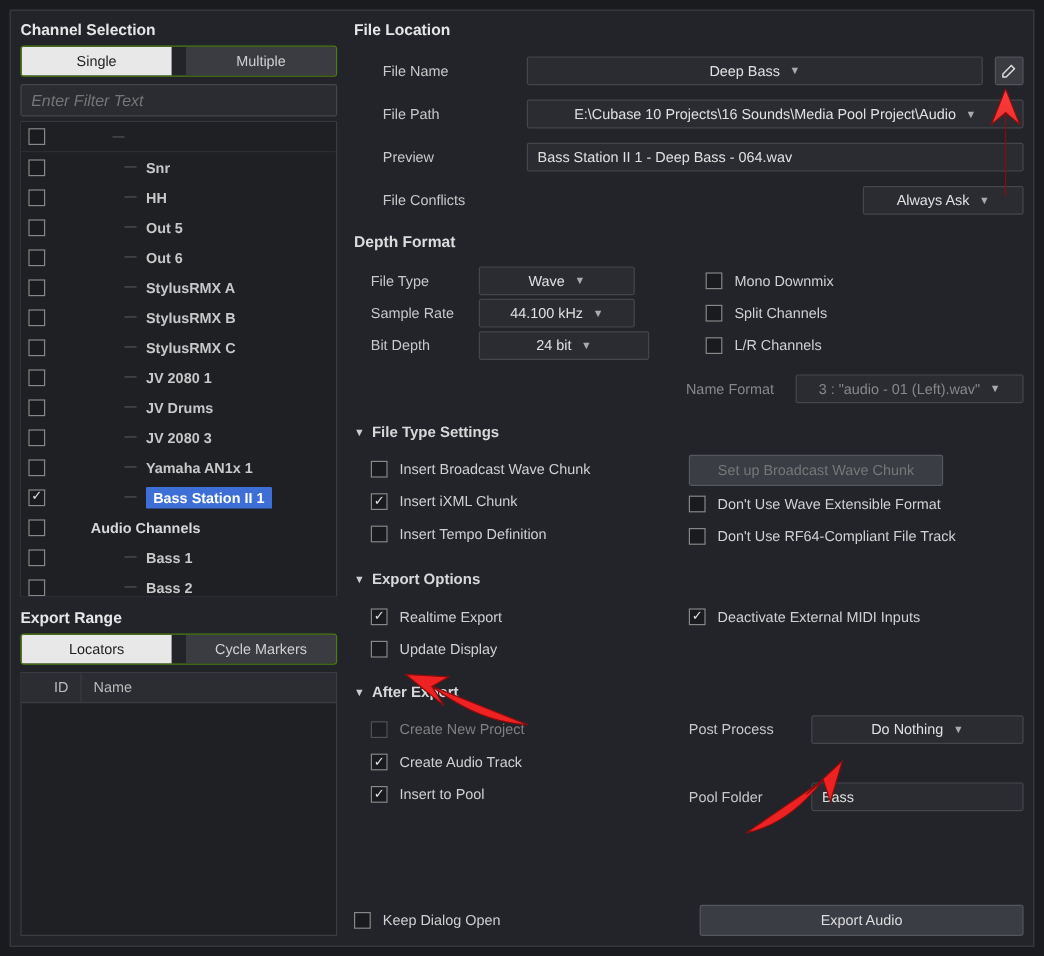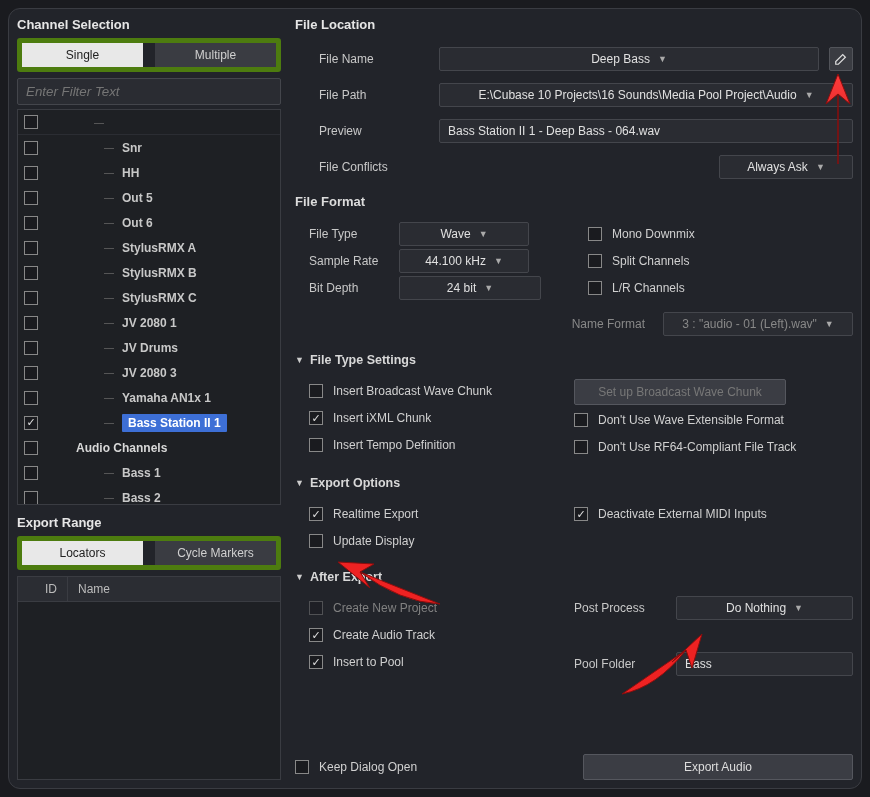--- a/index.html
+++ b/index.html
@@ -1,25 +1,25 @@
 <!DOCTYPE html>
 <html><head>
 <meta charset="utf-8">
 <style>
   * { box-sizing: border-box; margin: 0; padding: 0; font-family: "Segoe UI", Tahoma, sans-serif; }
   body { background: #1a1b1f; color: #d8d8d8; font-size: 12px; width: 870px; height: 797px; position: relative; overflow: hidden; }
-  .panel { background: #22242a; border: 1px solid #3a3c42; border-radius: 12px; position: absolute; }
+  .panel { background: #22242a; border: 1px solid #3a3c42; border-radius: 0; position: absolute; }
   .main { left: 8px; top: 8px; right: 8px; bottom: 8px; padding: 8px; display: flex; gap: 14px; }
   .left-col { width: 264px; display: flex; flex-direction: column; gap: 10px; }
   .right-col { flex: 1; display: flex; flex-direction: column; gap: 6px; }
 
   .section-title { font-weight: 600; color: #e6e6e6; margin-bottom: 6px; font-size: 13px; }
   .sub-title { font-weight: 600; color: #dcdcdc; font-size: 13px; margin: 6px 0 4px 0; }
 
-  .tab-group { display: flex; border: 5px solid #4d7c0f; border-radius: 3px; overflow: hidden; margin-bottom: 6px; gap: 12px; }
+  .tab-group { display: flex; border: 1px solid #4d7c0f; border-radius: 3px; overflow: hidden; margin-bottom: 6px; gap: 12px; }
   .tab { flex: 1; text-align: center; padding: 5px 0; background: #3a3c42; color: #d0d0d0; cursor: pointer; font-size: 12px; }
   .tab.active { background: #e8e8e8; color: #222; }
 
   .filter-input { width: 100%; background: #2a2c32; border: 1px solid #44464c; color: #999; font-style: italic; padding: 5px 8px; border-radius: 2px; margin-bottom: 4px; }
 
   .tree-box { border: 1px solid #3a3c42; background: #1e2024; height: 396px; overflow-y: auto; position: relative; }
   .tree-row { display: flex; align-items: center; height: 25px; padding-left: 6px; gap: 6px; }
   .chk { width: 14px; height: 14px; border: 1px solid #888; background: #1a1b1f; display: inline-flex; align-items: center; justify-content: center; cursor: pointer; flex-shrink: 0; }
   .chk.checked::after { content: "✓"; color: #e0e0e0; font-size: 11px; line-height: 1; }
   .chk.dim { opacity: 0.45; }
@@ -227,21 +227,21 @@
 
     <div class="field-row">
       <span class="field-label">File Conflicts</span>
       <div style="flex:1"></div>
       <div class="dropdown" style="width:134px">
         <span>Always Ask</span>
         <span class="caret">▼</span>
       </div>
     </div>
 
-    <div class="sub-title">File Format</div>
+    <div class="sub-title">Depth Format</div>
 
     <div class="two-col">
       <div>
         <div class="field-row" style="margin-left:14px">
           <span class="field-label small">File Type</span>
           <div class="dropdown" style="width:130px">
             <span>Wave</span>
             <span class="caret">▼</span>
           </div>
         </div>

